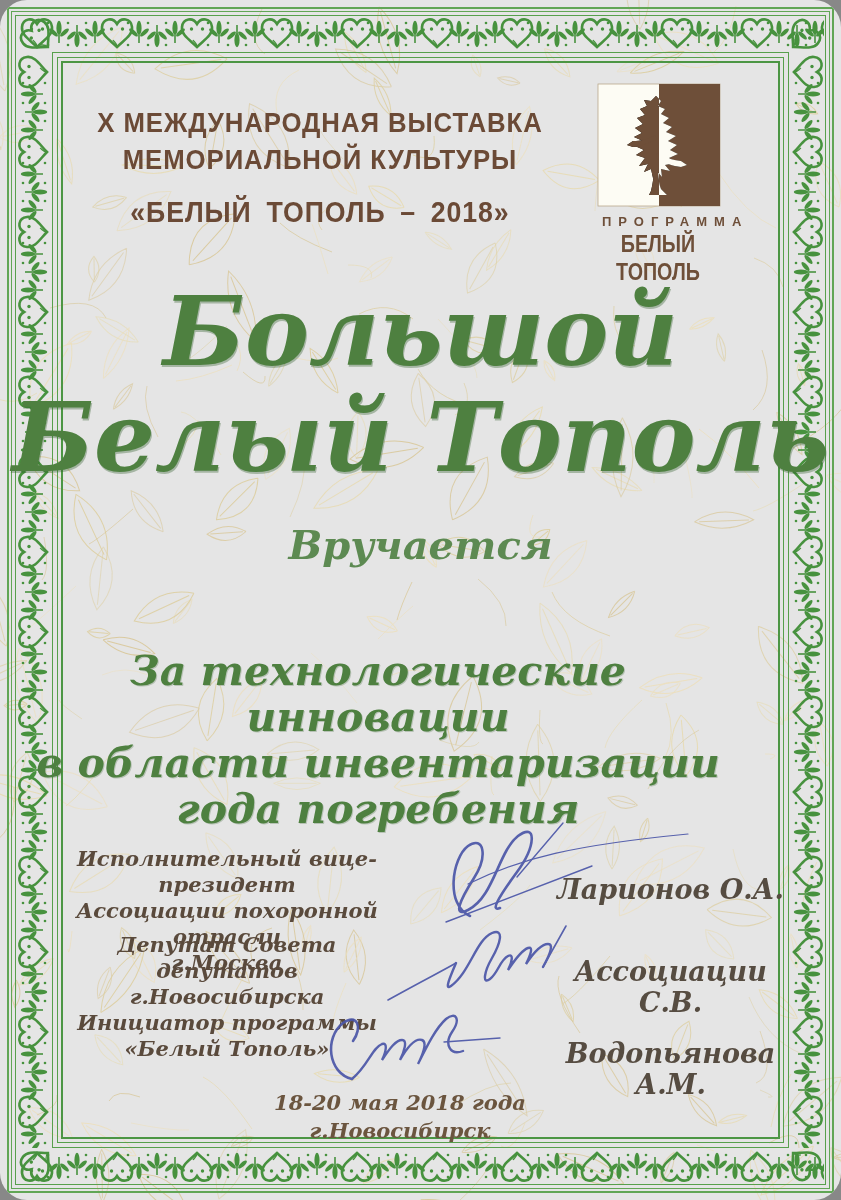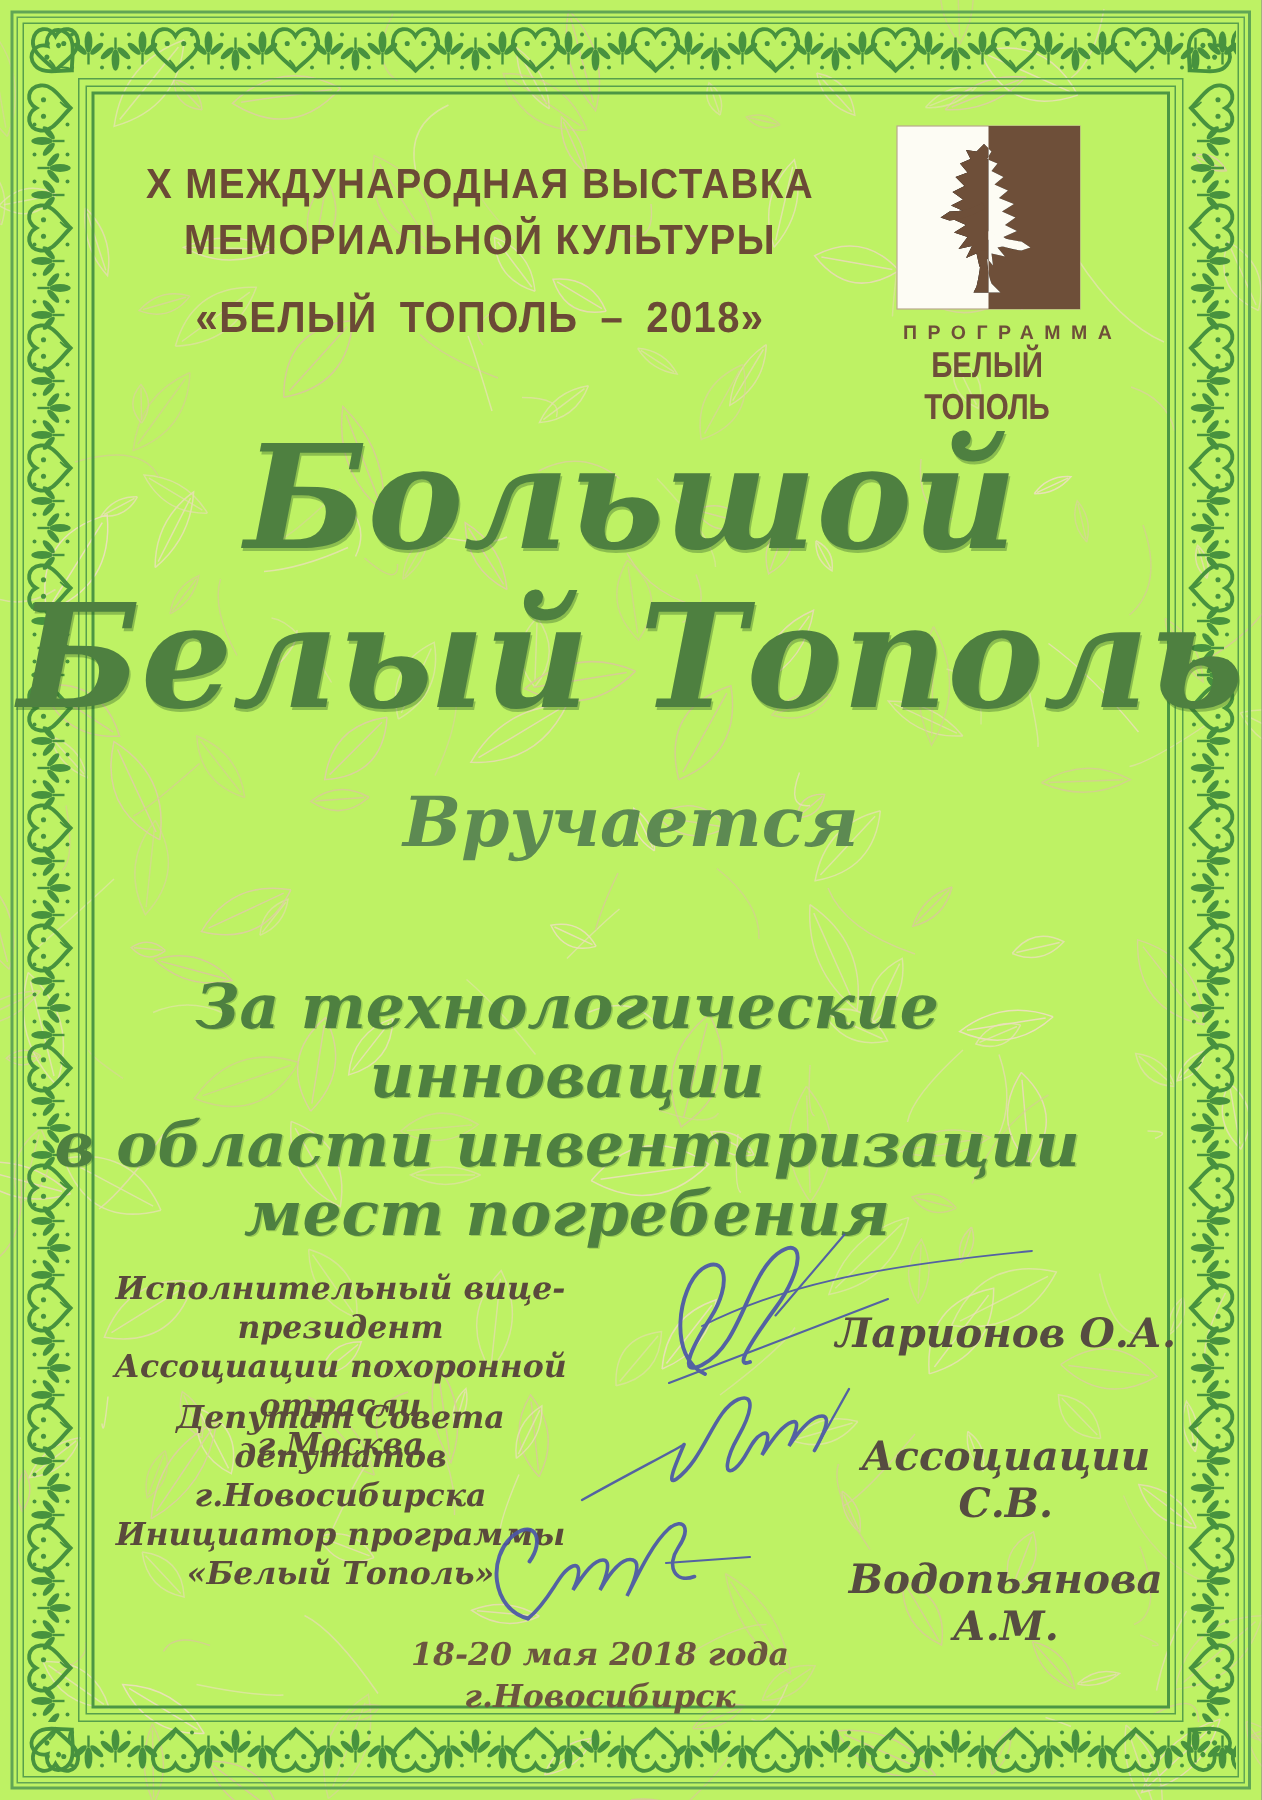--- a/index.html
+++ b/index.html
@@ -1,19 +1,20 @@
 <!DOCTYPE html>
 <html><head>
 <meta charset="utf-8">
 <style>
   html,body{margin:0;padding:0;background:#888;}
   .page{
     position:relative;width:841px;height:1200px;margin:0 auto;
-    background:#bef264;overflow:hidden;
+    background:#e5e5e5;overflow:hidden;
     font-family:"Liberation Sans",sans-serif;
+    border-radius:27px;
   }
   .abs{position:absolute;}
   svg.texture{position:absolute;left:0;top:0;z-index:0;}
   .frame{position:absolute;pointer-events:none;z-index:2;}
   .f1{inset:7px;border:2px solid #61a655;}
   .f2{inset:11px;border:1px solid #61a655;}
   .f3{inset:15px;border:1px solid #57a04c;}
   .f4{inset:52px;border:1px solid #57a04c;}
   .f5{inset:57px;border:1px solid #57a04c;}
   .f6{inset:61px;border:2px solid #4c9644;}
@@ -39,21 +40,21 @@
     font-size:24px;font-weight:bold;letter-spacing:0px;z-index:5;
     transform:scaleX(0.82);transform-origin:center;}
 
   .script{font-family:"DejaVu Serif",serif;font-style:italic;font-weight:bold;}
   .big-title{left:0;width:841px;text-align:center;color:#4e8040;z-index:5;
     font-size:96px;line-height:100px;
     text-shadow:1px 2px 0 rgba(47,93,40,0.35);}
   .t1{top:282px;}
   .t2{top:388px;}
   .presented{left:0;top:521px;width:841px;text-align:center;color:#5d8a52;
-    font-size:46px;z-index:5;}
+    font-size:40px;z-index:5;}
   .recipient{left:0;top:566px;width:841px;text-align:center;color:#4e8040;
     font-size:46px;z-index:5;text-shadow:1px 1px 0 rgba(47,93,40,0.25);}
   .reason{left:0;top:648px;width:756px;text-align:center;color:#4e8040;
     font-size:41px;line-height:46px;z-index:5;text-shadow:1px 1px 0 rgba(47,93,40,0.25);}
 
   .sig-titles{left:58px;width:338px;text-align:center;color:#5a4a3c;
     font-size:21px;line-height:26px;z-index:5;}
   .st1{top:846px;}
   .st2{top:932px;}
   .st3{top:1040px;}
@@ -808,21 +809,21 @@
   <div class="abs logo-caption2">БЕЛЫЙ ТОПОЛЬ</div>
 
   <div class="abs script big-title t1">Большой</div>
   <div class="abs script big-title t2">Белый Тополь</div>
 
   <div class="abs script presented">Вручается</div>
 
   <div class="abs script reason">
     <div>За технологические инновации</div>
     <div>в области инвентаризации</div>
-    <div>мест погребения</div>
+    <div>года погребения</div>
   </div>
 
   <div class="abs script sig-titles st1">
     <div>Исполнительный вице-президент</div>
     <div>Ассоциации похоронной отрасли</div>
     <div>г.Москва</div>
   </div>
   <div class="abs script sig-titles st2">
     <div>Депутат Совета депутатов</div>
     <div>г.Новосибирска</div>

